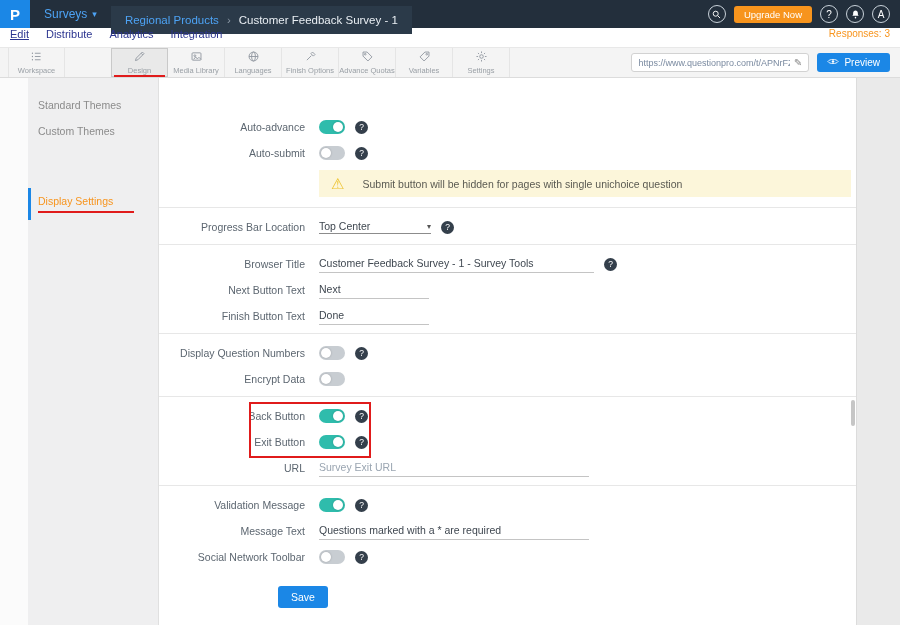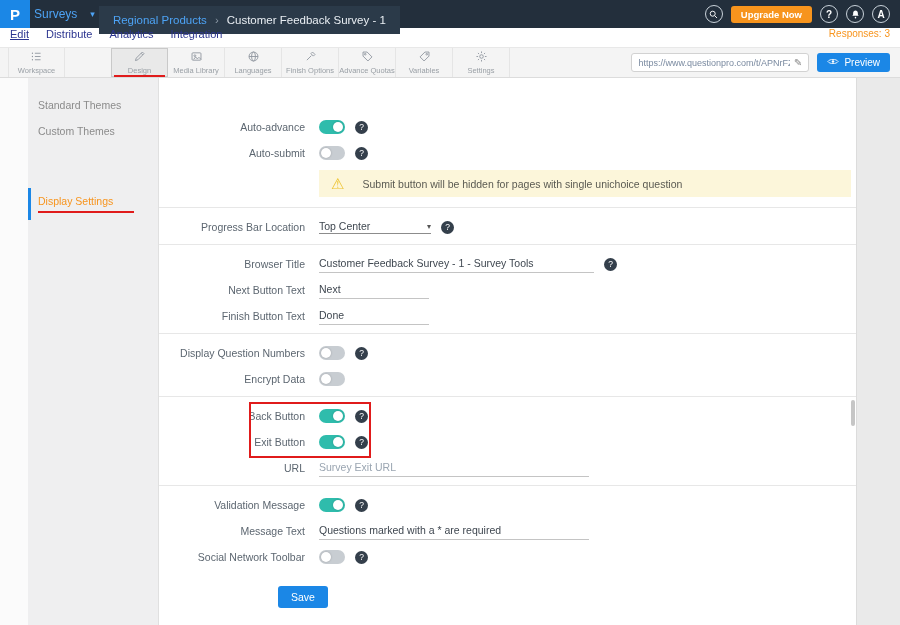--- a/index.html
+++ b/index.html
@@ -2,27 +2,27 @@
 <html><head>
 <meta charset="utf-8">
 <style>
   * { margin:0; padding:0; box-sizing:border-box; }
   html,body { width:900px; height:625px; overflow:hidden; }
   body { font-family:"Liberation Sans","DejaVu Sans",sans-serif; background:#fff; font-size:11px; color:#444; }
 
   
   .topbar { height:28px; background:#232f3c; display:flex; align-items:center; color:#fff; }
   .logo { width:30px; height:28px; background:#1b87e6; color:#fff; font-weight:bold; font-size:15px; display:flex; align-items:center; justify-content:center; cursor:pointer; }
-  .product { display:flex; align-items:center; gap:13px; padding:0 4px; color:#4da3f5; font-size:12px; height:100%; cursor:pointer; }
+  .product { display:flex; align-items:center; gap:5px; padding:0 14px; color:#4da3f5; font-size:12px; height:100%; cursor:pointer; }
   .product .caret { font-size:9px; color:#4da3f5; }
   .crumbs { display:flex; align-items:center; gap:8px; background:#2b3a49; height:100%; padding:0 14px; font-size:11.5px;margin-top:12px; }
   .crumb-parent { color:#4da3f5; cursor:pointer; }
   .crumb-sep { color:#8b98a5; }
   .crumb-current { color:#e9eef3; }
-  .topbar-right { margin-left:auto; display:flex; align-items:center; gap:8px; padding-right:10px;font-weight:bold; }
+  .topbar-right { margin-left:auto; display:flex; align-items:center; gap:8px; padding-right:10px; }
   .circle-icon { width:18px; height:18px; border:1px solid #c9d2da; border-radius:50%; display:flex; align-items:center; justify-content:center; font-size:10px; color:#fff; cursor:pointer; flex-shrink:0; }
   .upgrade { background:#f7941d; color:#fff; font-size:9.5px; padding:3px 10px; border-radius:3px; cursor:pointer; white-space:nowrap; }
 
   
   .navbar { height:20px; background:#fff; border-bottom:1px solid #e8e8e8; display:flex; align-items:flex-start; font-size:11px; padding:0 10px; gap:17px; }
   .nav-item { color:#2c3590; cursor:pointer; }
   .nav-item.active { text-decoration:underline; }
   .responses { margin-left:auto; color:#f7941d; font-size:10px;padding-left:8px; }
 
   

